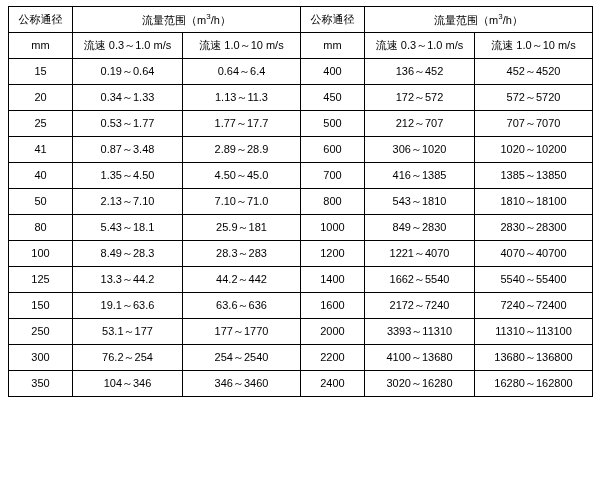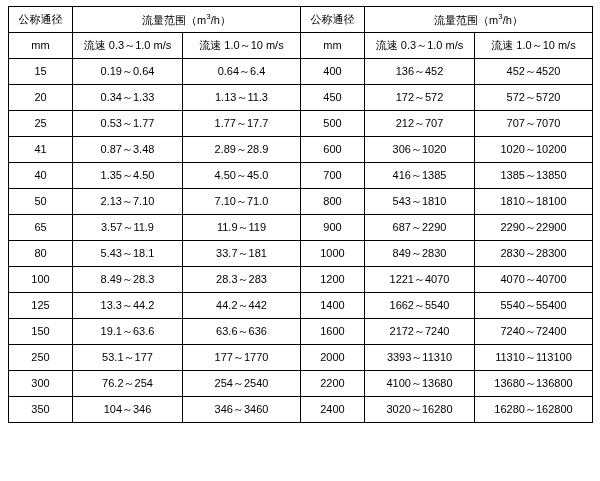--- a/index.html
+++ b/index.html
@@ -136,31 +136,23 @@
         </tr>
         <tr>
           <td>50</td>
           <td>2.13～7.10</td>
           <td>7.10～71.0</td>
           <td>800</td>
           <td>543～1810</td>
           <td>1810～18100</td>
         </tr>
         <tr>
-          <td>65</td>
-          <td>3.57～11.9</td>
-          <td>11.9～119</td>
-          <td>900</td>
-          <td>687～2290</td>
-          <td>2290～22900</td>
-        </tr>
-        <tr>
           <td>80</td>
           <td>5.43～18.1</td>
-          <td>33.7～181</td>
+          <td>25.9～181</td>
           <td>1000</td>
           <td>849～2830</td>
           <td>2830～28300</td>
         </tr>
         <tr>
           <td>100</td>
           <td>8.49～28.3</td>
           <td>28.3～283</td>
           <td>1200</td>
           <td>1221～4070</td>

